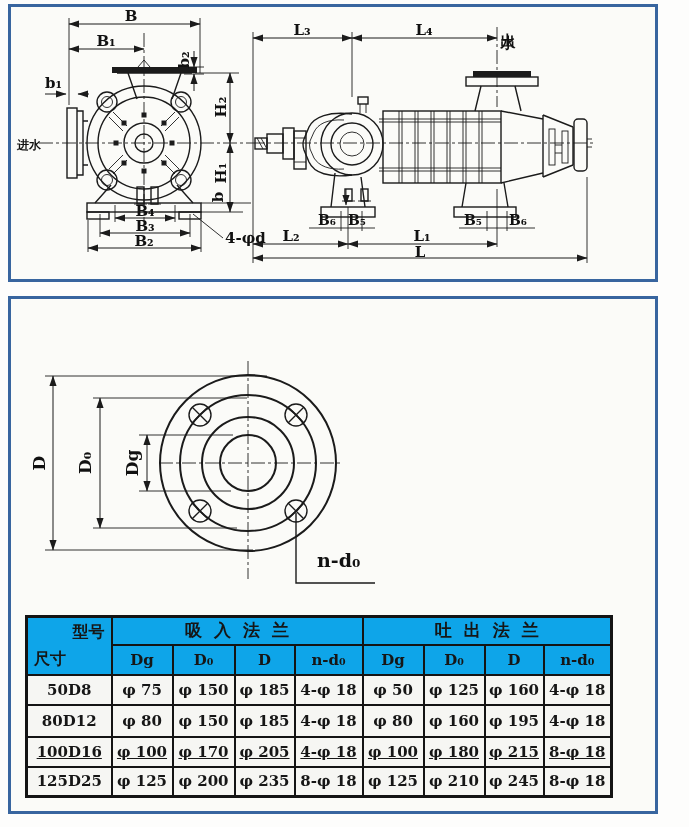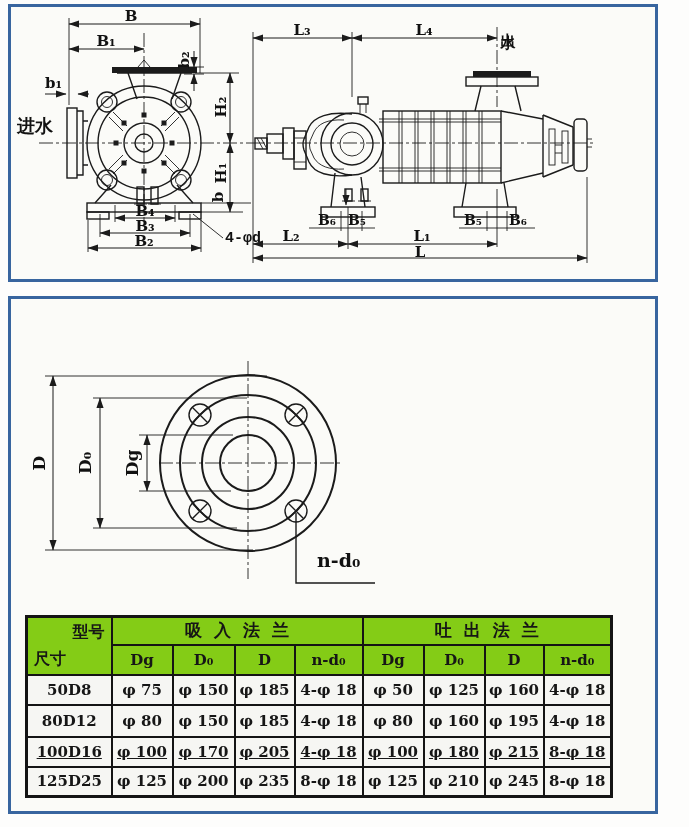--- a/index.html
+++ b/index.html
@@ -20,21 +20,21 @@
   .rotc{transform:translate(-50%,-50%) rotate(-90deg);}
   .cjk{font-family:"DejaVu Sans",sans-serif;font-weight:bold;}
   .sm{font-size:14px;}
   .vert{writing-mode:vertical-rl;letter-spacing:2px;}
   .flange-title{position:absolute;font:bold 27px "DejaVu Sans",sans-serif;letter-spacing:2px;transform:translate(-50%,0);}
   .big{font-size:17px;}
   
   #dimtable{position:absolute;left:14px;top:316px;border-collapse:collapse;table-layout:fixed;
             border:3px solid #141414;background:#f6f6f3;}
   #dimtable th,#dimtable td{border:2px solid #141414;text-align:center;vertical-align:middle;padding:0;}
-  #dimtable th{background:#84cc16;font-weight:bold;margin-left:29px;}
+  #dimtable th{background:#0ea5e9;font-weight:bold;margin-left:29px;}
   .grouphead{font:bold 17px "DejaVu Sans",sans-serif;letter-spacing:12px;text-indent:12px;}
   .subhead{font:bold 15px "DejaVu Serif",serif;}
   .cellval{font:bold 15px "DejaVu Serif",serif;}
   #cornercell{position:relative;
      background:linear-gradient(to bottom right,#d4d4d1 calc(50% - 1px),#141414 calc(50% - 1px),#141414 calc(50% + 1px),#d4d4d1 calc(50% + 1px));}
   #cornercell .tr{position:absolute;right:6px;top:4px;font:bold 16px "DejaVu Sans",sans-serif;}
   #cornercell .bl{position:absolute;left:6px;bottom:4px;font:bold 16px "DejaVu Sans",sans-serif;}
 </style>
 </head>
 <body>
@@ -182,28 +182,28 @@
       <line class="dim" x1="242" y1="237" x2="337" y2="237" marker-start="url(#ar1)" marker-end="url(#ar1)"></line>
       <line class="dim" x1="337" y1="237" x2="486" y2="237" marker-start="url(#ar1)" marker-end="url(#ar1)"></line>
       <line class="dim" x1="242" y1="251" x2="576" y2="251" marker-start="url(#ar1)" marker-end="url(#ar1)"></line>
     </g>
   </svg>
 
   <span class="lbl ctr" style="left:120px;top:2px;">B</span>
   <span class="lbl ctr" style="left:95px;top:27px;">B₁</span>
   <span class="lbl" style="left:34px;top:69px;">b₁</span>
   <span class="lbl rotc" style="left:173px;top:53px;">b₂</span>
-  <span class="lbl cjk" style="left:6px;top:110px;font-size:18px;">进水</span>
+  <span class="lbl cjk" style="left:6px;top:132px;font-size:12px;">进水</span>
   <span class="lbl rotc" style="left:210px;top:100px;">H₂</span>
   <span class="lbl rotc" style="left:210px;top:166px;">H₁</span>
   <span class="lbl rotc" style="left:207px;top:190px;">b</span>
   <span class="lbl ctr" style="left:134px;top:197px;">B₄</span>
   <span class="lbl ctr" style="left:134px;top:212px;">B₃</span>
   <span class="lbl ctr" style="left:133px;top:227px;">B₂</span>
-  <span class="lbl" style="left:214px;top:224px;font-family:Liberation Mono, monospace;">4-φd</span>
+  <span class="lbl" style="left:214px;top:224px;">4-φd</span>
 
   <span class="lbl ctr" style="left:291px;top:16px;">L₃</span>
   <span class="lbl ctr" style="left:413px;top:16px;">L₄</span>
   <span class="lbl cjk vert" style="left:489px;top:14px;font-size:15px;">出水</span>
   <span class="lbl ctr sm" style="left:316px;top:206px;">B₆</span>
   <span class="lbl ctr sm" style="left:346px;top:206px;">B₅</span>
   <span class="lbl ctr sm" style="left:462px;top:206px;">B₅</span>
   <span class="lbl ctr sm" style="left:507px;top:206px;">B₆</span>
   <span class="lbl ctr" style="left:280px;top:222px;">L₂</span>
   <span class="lbl ctr" style="left:411px;top:222px;">L₁</span>

